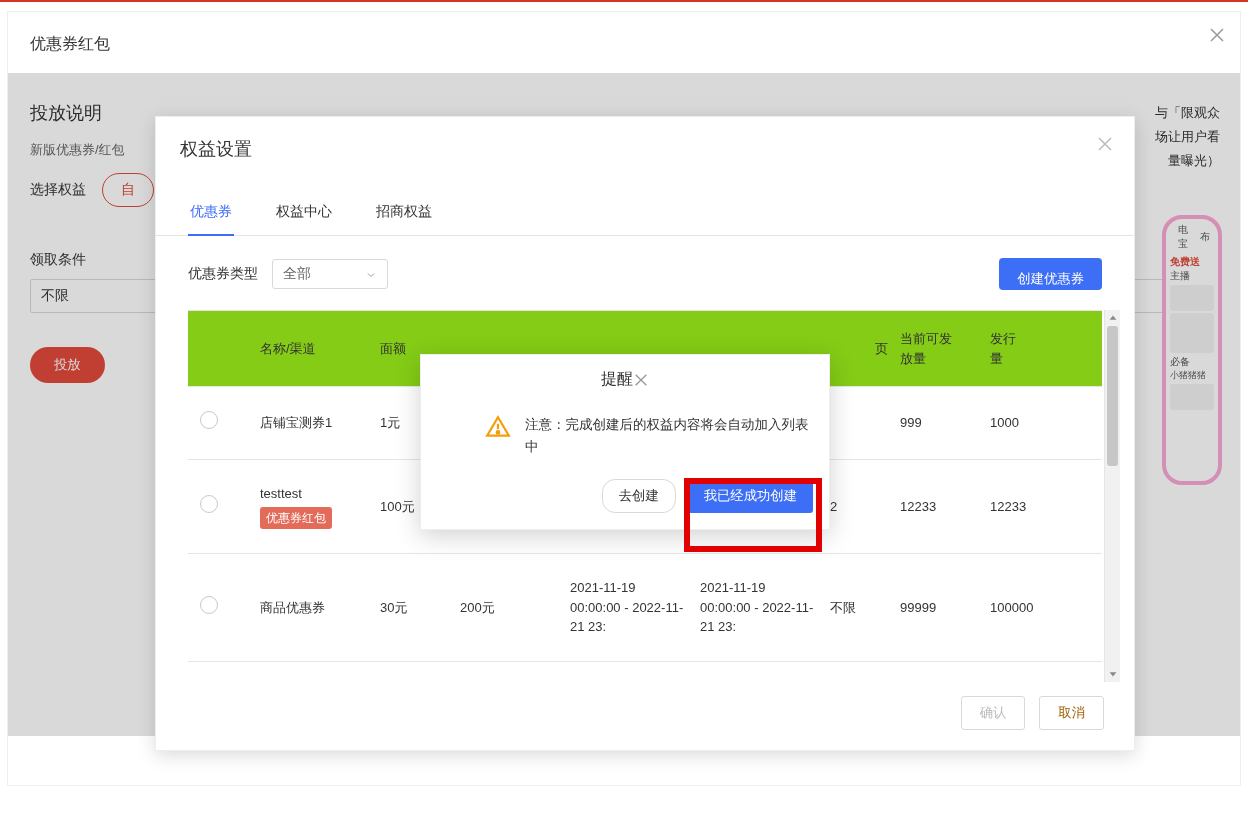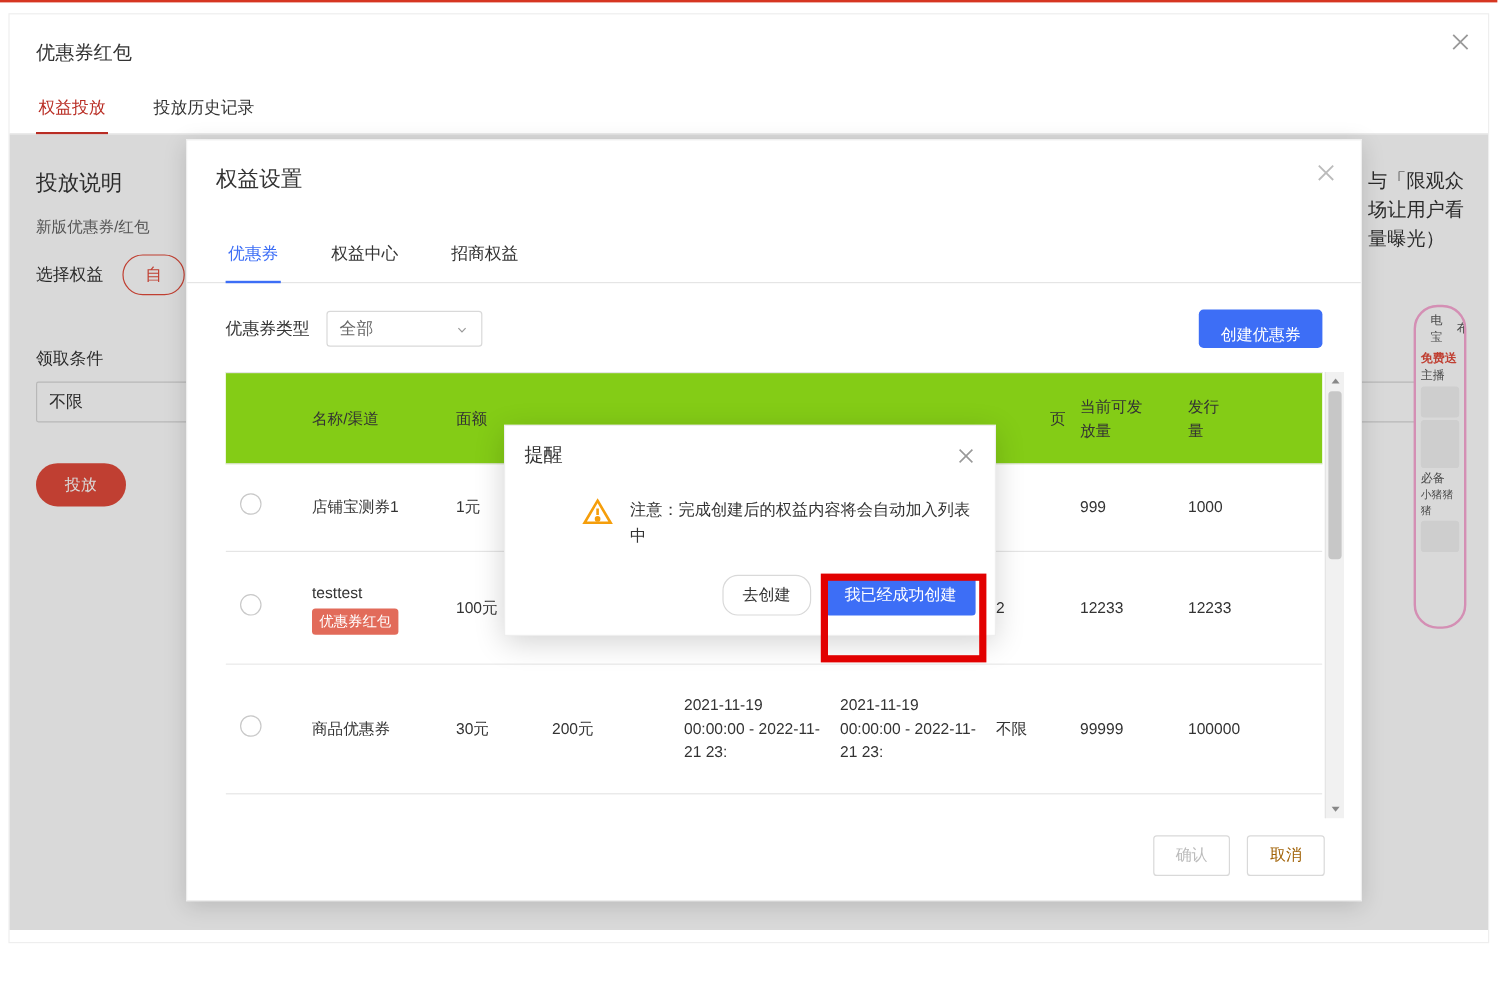--- a/index.html
+++ b/index.html
@@ -87,25 +87,25 @@
 
     .primary-btn {
       display:inline-flex; align-items:center; justify-content:center;
       height:36px; padding:0 24px; border:none; color:#fff;
       background:#e24b3b; border-radius:18px; cursor:pointer;
     }
 
     
     .right-info {
       position:absolute; right:20px; top:28px; width:80px;
-      color:#333; font-size:16px; line-height:24px; text-align:left;
+      color:#333; font-size:13px; line-height:24px; text-align:right;
     }
     .phone-mock {
-      position:absolute; right:18px; top:142px; width:44px; height:270px;
-      background:#fff; border:2px solid #f9a8d4; border-radius:20px;
+      position:absolute; right:18px; top:142px; width:60px; height:270px;
+      background:#fff; border:4px solid #f9a8d4; border-radius:20px;
       overflow:hidden;
     }
     .phone-mock .p-row { height:36px; display:flex; align-items:center; padding:0 4px; gap:4px;}
     .phone-mock .p-av { width:16px; height:16px; border-radius:50%; background:#ddd; }
     .phone-mock .p-dot { width:14px; height:14px; border-radius:50%; background:#e91e63; margin-left:auto;}
     .phone-mock .p-line { height:26px; margin:2px 4px; background:#f2f2f2; border-radius:3px;}
     .phone-mock .p-text { font-size:10px; color:#555; padding:0 4px;}
 
     
     .modal {
@@ -131,21 +131,21 @@
     .m-tab { padding:10px 2px 14px 2px; color:#333; cursor:pointer; position:relative;}
     .m-tab.active { color:#3d6ef6; }
     .m-tab.active::after { content:""; position:absolute; left:0; right:0; bottom:-1px; height:2px; background:#3d6ef6; }
 
     .filter-row {
       display:flex; align-items:center; justify-content:space-between;
       padding: 22px 32px 10px 32px;
     }
     .filter-left { display:flex; align-items:center; gap:14px; color:#333;}
     .mini-select {
-      height:30px; width:130px; border:1px solid #d9d9d9; background:#fff;
+      height:30px; width:116px; border:1px solid #d9d9d9; background:#fff;
       display:flex; align-items:center; justify-content:space-between; padding:0 10px; color:#666;
       border-radius:3px; cursor:pointer;
     }
     .mini-select .chev { width:12px; height:12px; color:#999; }
     .blue-btn {
       height:32px; padding:12px 18px; border:none; background:#3d6ef6; color:#fff;
       border-radius:4px; cursor:pointer;
     }
 
     .table-wrap {
@@ -218,21 +218,21 @@
 
     
     .alert {
       position:absolute;
       left:420px; top:354px;
       width:410px; background:#fff;
       border:1px solid #eee; box-shadow:0 6px 24px rgba(0,0,0,.18);
       z-index: 20;
     }
     .alert-header {
-      display:flex; align-items:center; justify-content:space-between;
+      display:flex; align-items:center; justify-content:center;
       padding: 14px 16px 6px 16px;
     }
     .alert-title { font-size:16px; color:#333; }
     .alert-close { width:16px; height:16px; color:#999; cursor:pointer; }
     .alert-close svg{width:100%;height:100%;}
 
     .alert-body {
       display:flex; align-items:flex-start; gap:14px;
       padding: 18px 20px 22px 20px;
       margin-left: 44px;
@@ -269,24 +269,20 @@
 
 <div class="dialog-outer">
   <div class="close-x">
     <svg viewBox="0 0 24 24" stroke="currentColor" stroke-width="2" fill="none">
         <path d="M4 4 L20 20 M20 4 L4 20"></path>
       </svg>
   </div>
 
   <div class="outer-title">优惠券红包</div>
 
-  <div class="outer-tabs">
-    <div class="outer-tab active">权益投放</div>
-    <div class="outer-tab">投放历史记录</div>
-  </div>
 
   <div class="outer-body">
     
     <div class="dim-overlay"></div>
 
     <div class="section-title">投放说明</div>
     <div class="help-text">新版优惠券/红包</div>
 
     <div class="row" style="margin-top:14px;">
       <span class="label-col">选择权益</span>

